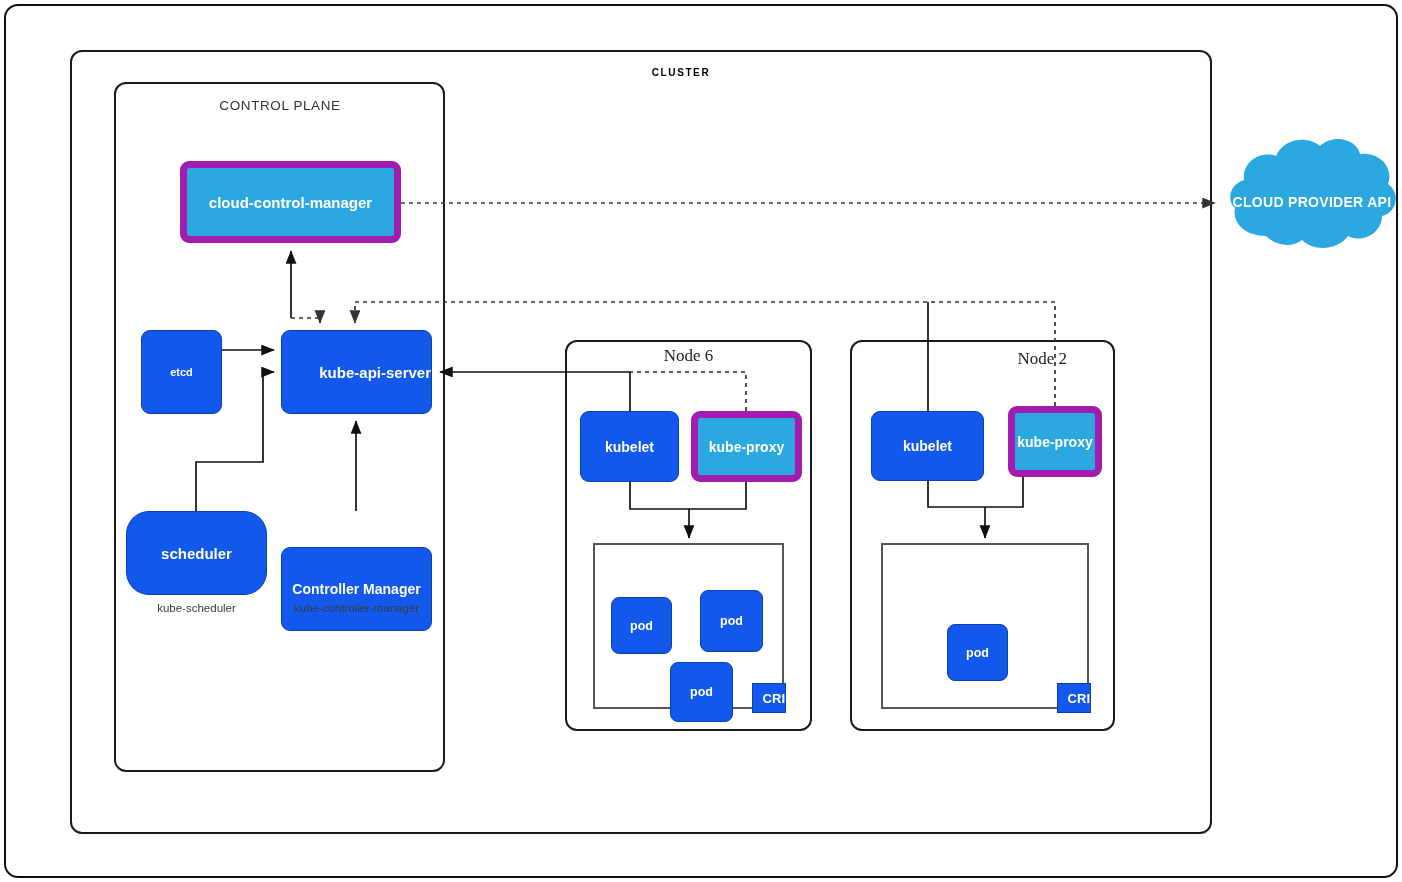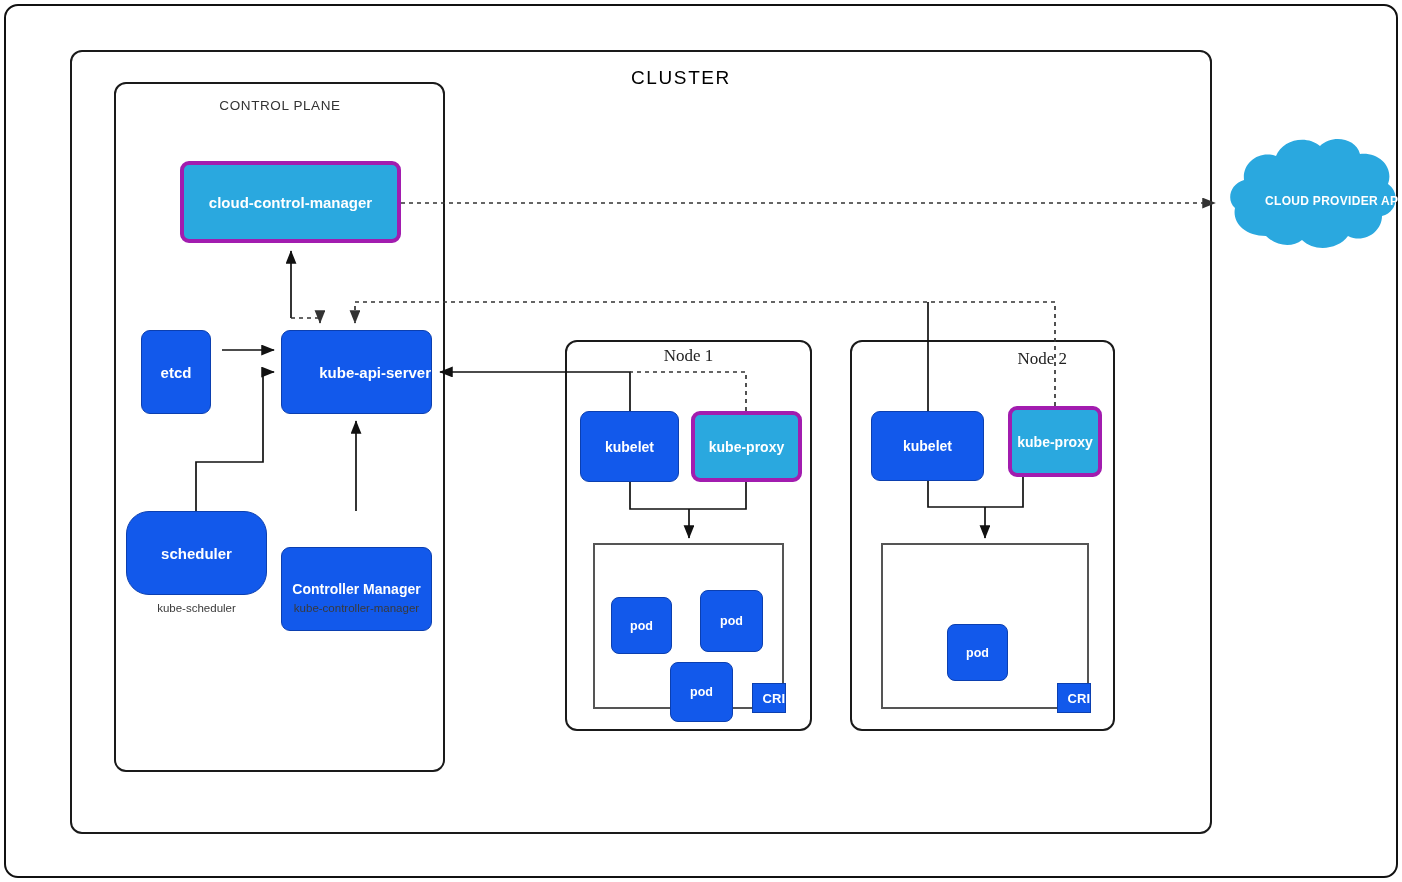--- a/index.html
+++ b/index.html
@@ -5,38 +5,38 @@
   html,body{margin:0;padding:0;background:#ffffff;}
   body{font-family:"Liberation Sans",sans-serif;}
   #canvas{position:relative;width:1402px;height:882px;background:#ffffff;overflow:hidden;}
 
   
   .frame{position:absolute;border:2px solid #111111;border-radius:14px;background:transparent;box-sizing:border-box;}
   .frame-thin{position:absolute;border:2px solid #1a1a1a;border-radius:12px;background:transparent;box-sizing:border-box;}
   .plainbox{position:absolute;border:2px solid #555555;background:transparent;box-sizing:border-box;}
 
   
-  .title-cluster{position:absolute;font-weight:normal;font-size:19px;letter-spacing:1.6px;color:#000;}
+  .title-cluster{position:absolute;font-weight:bold;font-size:10px;letter-spacing:1.6px;color:#000;}
   .title-cp{position:absolute;font-size:13.5px;letter-spacing:.6px;color:#333;}
   .title-node{position:absolute;font-family:"Liberation Serif",serif;font-size:17px;color:#222;}
   .sublabel{position:absolute;font-size:11.5px;color:#3a3a3a;text-align:center;}
 
   
   .box{position:absolute;display:flex;align-items:center;justify-content:center;
        border-radius:9px;color:#ffffff;font-weight:bold;box-sizing:border-box;text-align:center;}
   .box.dark{background:#1259EB;border:1px solid #0B3FB0;}
-  .box.light{background:#2AA8DF;border:4px solid #a21caf;}
+  .box.light{background:#2AA8DF;border:7px solid #a21caf;}
   .box.pod{background:#1259EB;border:1px solid #0B3FB0;border-radius:8px;font-size:12.5px;margin-top:28px;}
   .cri{position:absolute;background:#1259EB;color:#fff;font-weight:bold;font-size:13px;
        display:flex;align-items:center;justify-content:flex-end;border:1px solid #0B3FB0;}
 
   
   .cloud{position:absolute;}
-  .cloud-text{position:absolute;color:#fff;font-weight:bold;font-size:12px;letter-spacing:.3px;
-              width:100%;text-align:right;}
+  .cloud-text{position:absolute;color:#fff;font-weight:bold;font-size:14px;letter-spacing:.3px;
+              width:100%;text-align:center;}
 
   
   svg.wires{position:absolute;left:0;top:0;width:1402px;height:882px;pointer-events:none;}
   .sl{stroke:#111;stroke-width:1.7;fill:none;}
   .dl{stroke:#333;stroke-width:1.7;fill:none;stroke-dasharray:4 4;}
 </style>
 </head>
 <body>
 
 <div id="canvas">
@@ -46,40 +46,40 @@
   <div class="frame-thin" style="left:70px;top:50px;width:1142px;height:784px;"></div>
   <div class="title-cluster" style="left:570px;top:67px;width:222px;text-align:center;">CLUSTER</div>
 
   <div class="frame-thin" style="left:114px;top:82px;width:331px;height:690px;"></div>
   <div class="title-cp" style="left:180px;top:98px;width:200px;text-align:center;">CONTROL PLANE</div>
 
   <div class="box light" style="left:180px;top:161px;width:221px;height:82px;font-size:15px;">
     <span>cloud-control-manager</span>
   </div>
 
-  <div class="box dark" style="left:141px;top:330px;width:70px;height:84px;font-size:15px;">
+  <div class="box dark" style="left:141px;top:330px;width:81px;height:84px;font-size:11px;">
     <span>etcd</span>
   </div>
 
   <div class="box dark" style="left:281px;top:330px;width:151px;height:84px;font-size:15px;justify-content:flex-end;">
     <span>kube-api-server</span>
   </div>
 
   <div class="box dark" style="left:126px;top:511px;width:141px;height:84px;font-size:15px;border-radius:23px;">
     <span>scheduler</span>
   </div>
   <div class="sublabel" style="left:116px;top:602px;width:161px;">kube-scheduler</div>
 
   <div class="box dark" style="left:281px;top:511px;width:151px;height:84px;font-size:14px;margin-top:36px;">
     <span>Controller Manager</span>
   </div>
   <div class="sublabel" style="left:271px;top:602px;width:171px;">kube-controller-manager</div>
 
   <div class="frame-thin" style="left:565px;top:340px;width:247px;height:391px;"></div>
-  <div class="title-node" style="left:605px;top:346px;width:167px;text-align:center;">Node 1</div>
+  <div class="title-node" style="left:605px;top:346px;width:167px;text-align:center;">Node 6</div>
 
   <div class="box dark" style="left:580px;top:411px;width:99px;height:71px;font-size:14px;">
     <span>kubelet</span>
   </div>
   <div class="box light" style="left:691px;top:411px;width:111px;height:71px;font-size:14px;">
     <span>kube-proxy</span>
   </div>
 
   <div class="plainbox" style="left:593px;top:543px;width:191px;height:166px;"></div>
   <div class="box pod" style="left:611px;top:569px;width:61px;height:57px;">

